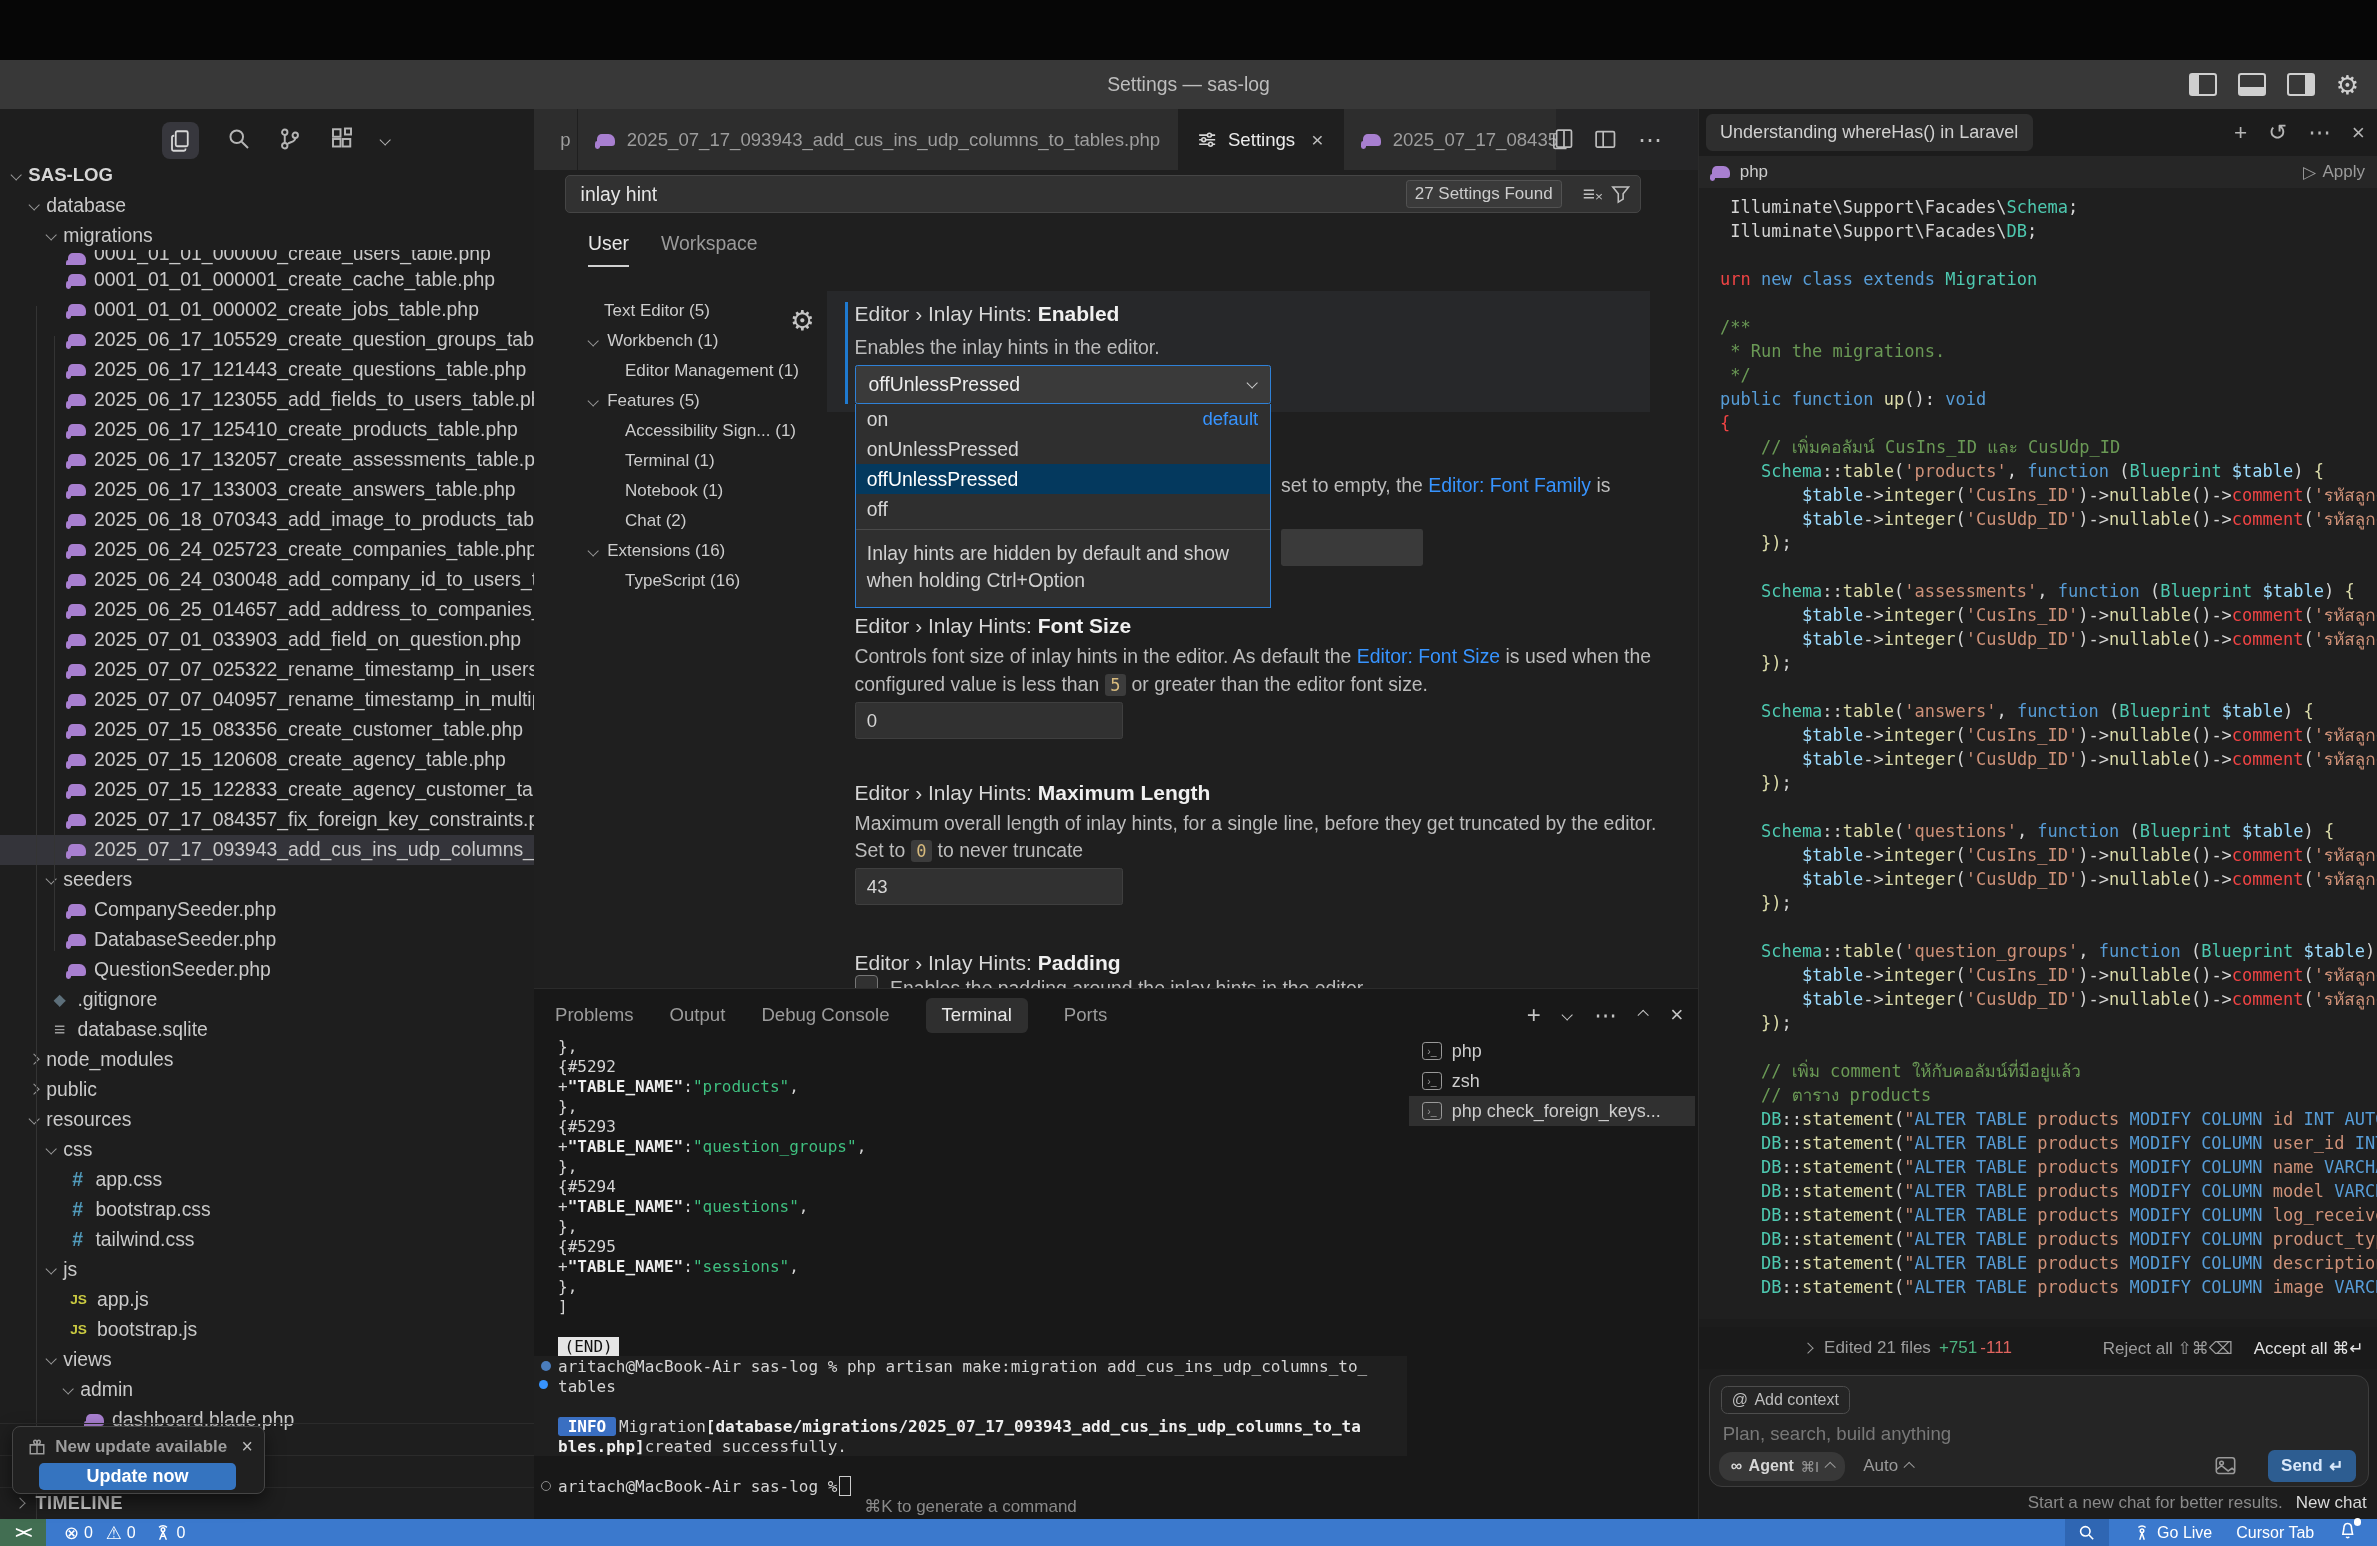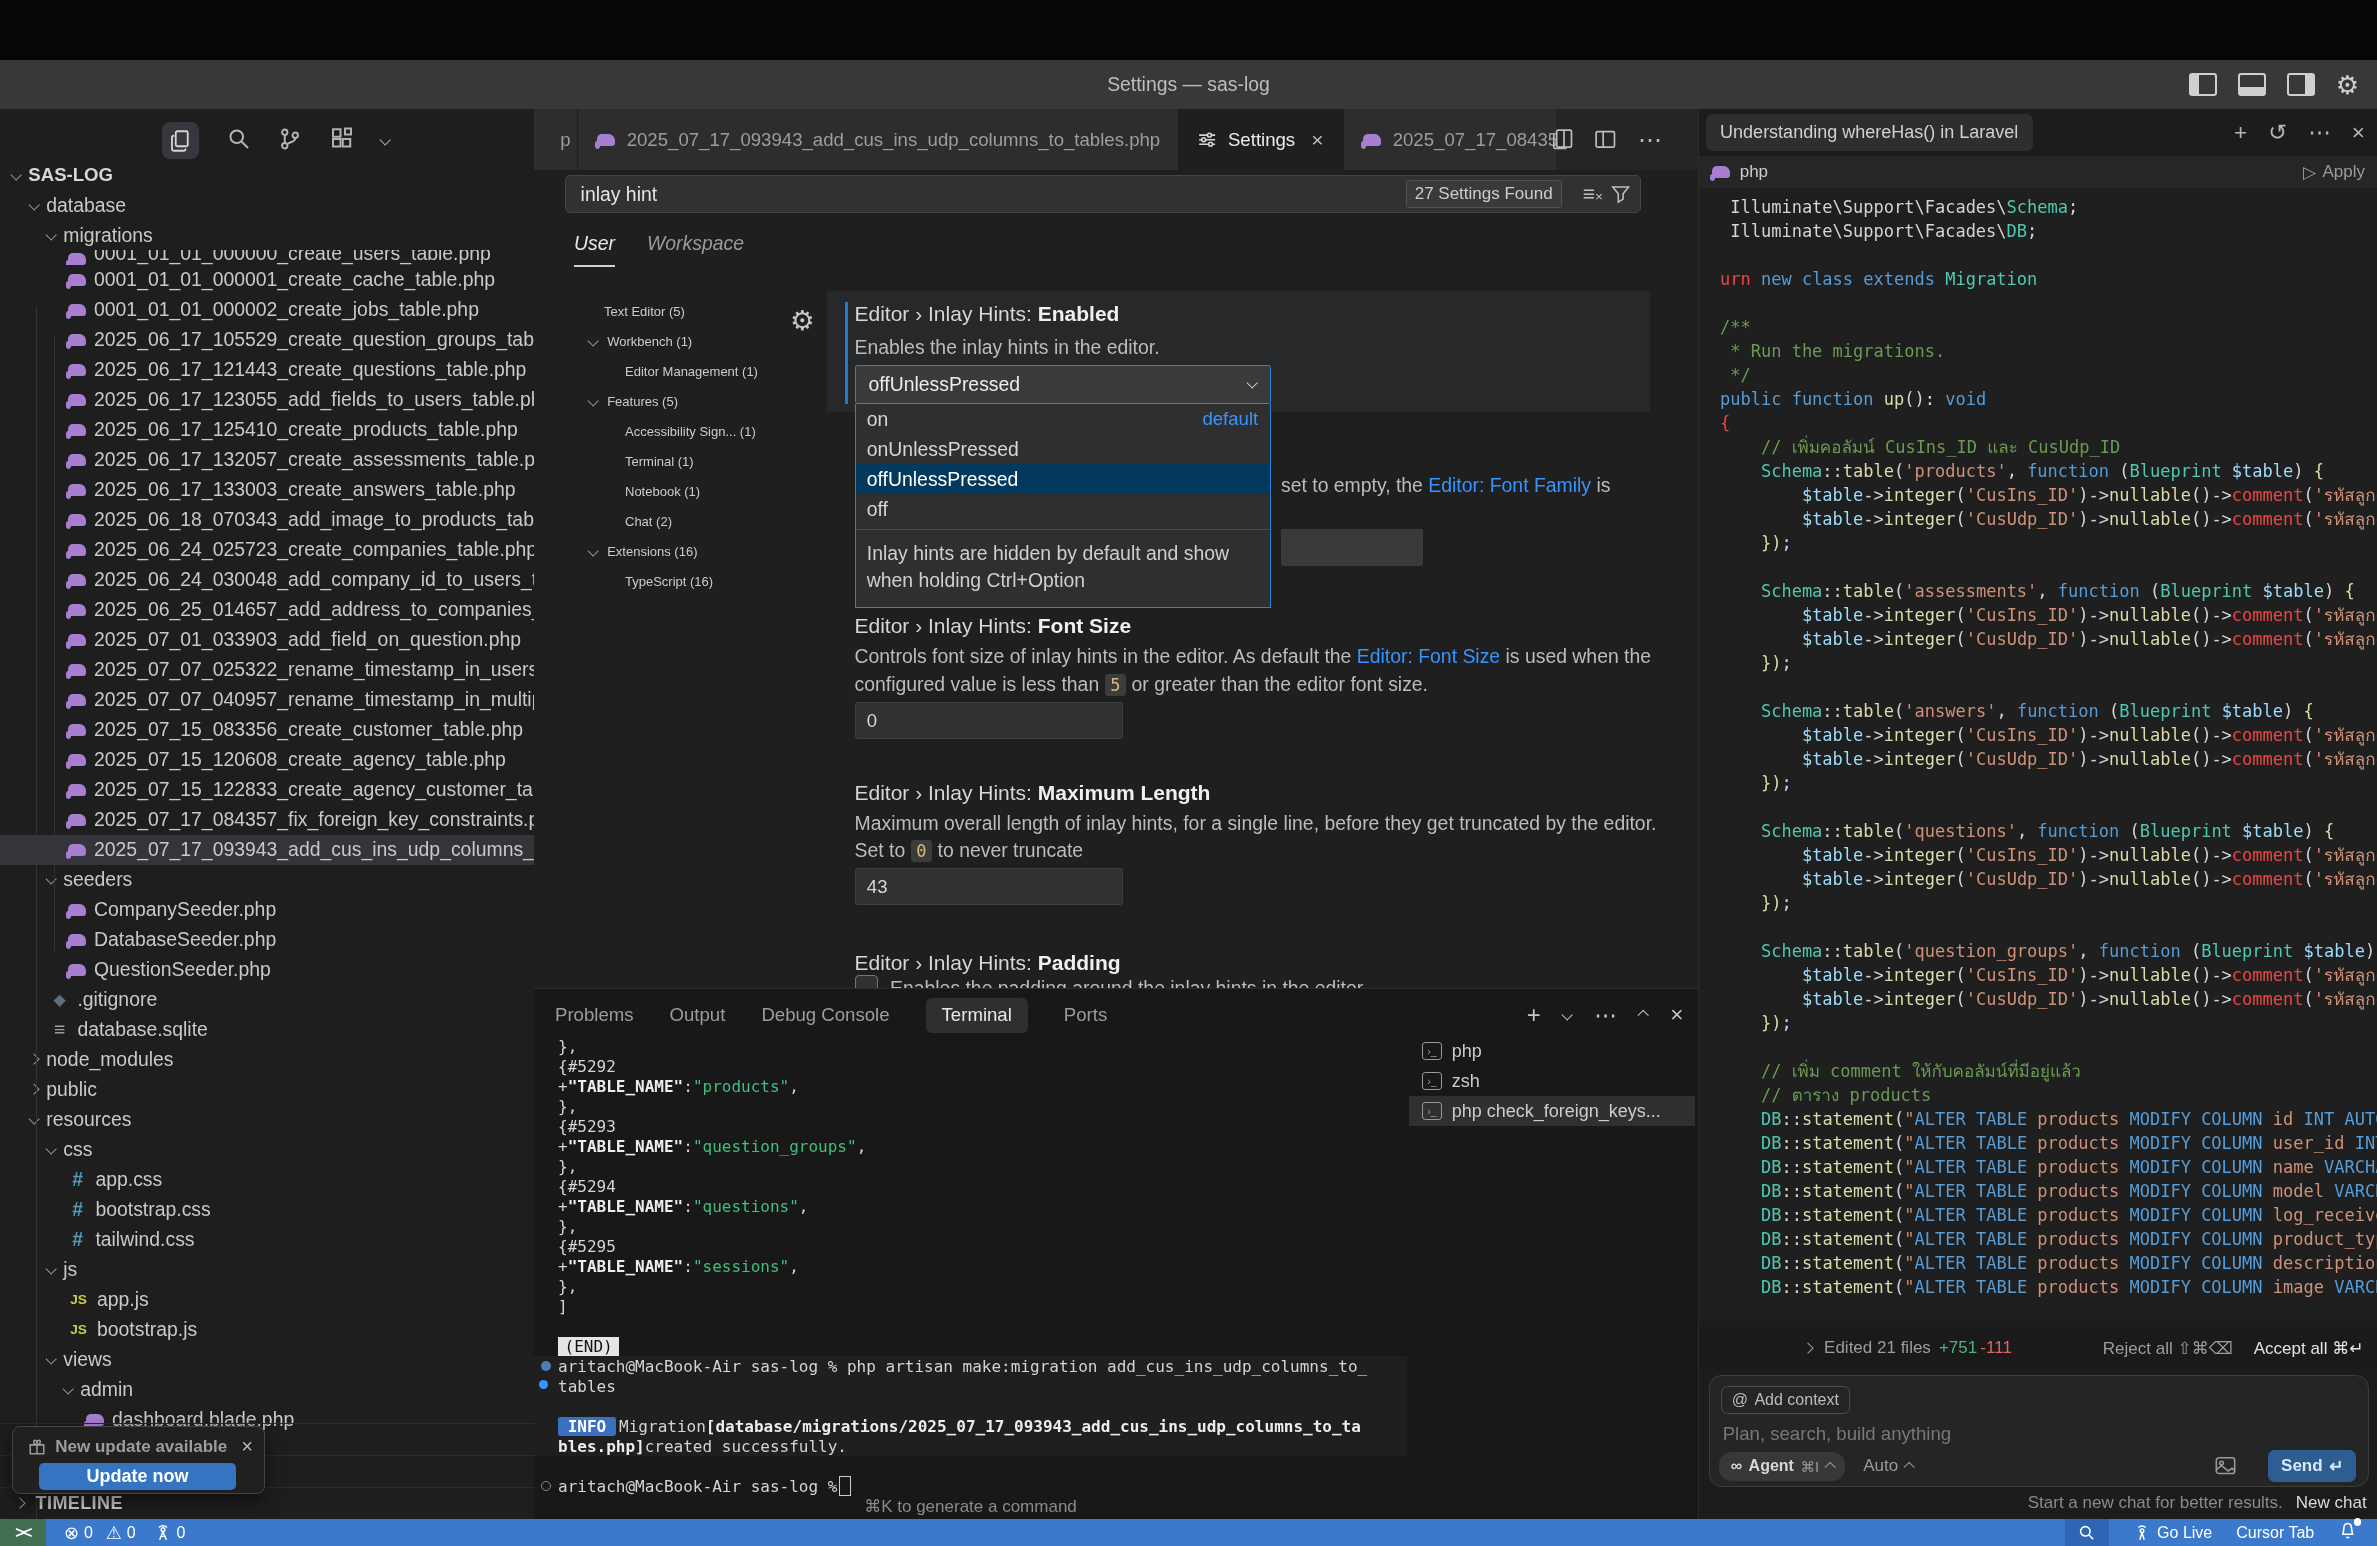--- a/index.html
+++ b/index.html
@@ -54,25 +54,25 @@
   #tab1{width:601px;flex:none;}
   #tab2{width:165px;flex:none;}
   #tab3{width:212px;flex:none;border-right:none;}
   #editor-actions{position:absolute;right:36px;top:0;height:61px;display:flex;align-items:center;gap:21px;color:#bdbdbd;}
   .mini-svg{display:block;}
   
   #search-box{left:31px;top:66px;width:1076px;height:38px;background:#313131;border:0.8px solid #454545;border-radius:5px;display:flex;align-items:center;box-sizing:border-box;padding:0 9.7px 0 14.6px;}
   #search-box .val{color:#e6e6e6;font-size:19.4px;flex:1;}
   #results-chip{color:#cccccc;font-size:17px;border:0.8px solid #525252;background:#3a3a3a;border-radius:3.2px;padding:3.2px 8px;margin-right:13px;}
   .s-icon{color:#c0c0c0;font-size:21px;margin-left:8px;}
-  #scopes{left:40px;top:123px;display:flex;gap:32px;font-size:19.4px;font-style:italic;}
+  #scopes{left:54px;top:123px;display:flex;gap:32px;font-size:19.4px;}
   #scope-user{color:#e8e8e8;padding-bottom:9.7px;border-bottom:2.4px solid #d0d0d0;}
   #scope-ws{color:#9a9a9a;}
   #toc{left:52px;top:187px;width:243px;}
-  .toc-row{height:30px;display:flex;align-items:center;color:#cccccc;font-size:13px;}
+  .toc-row{height:30px;display:flex;align-items:center;color:#cccccc;font-size:17px;}
   .toc-row .chev{margin-right:9.7px;}
   .toc-ind0{padding-left:18px;}
   .toc-ind0c{padding-left:3.2px;}
   .toc-ind1{padding-left:39px;}
   #settings-main{left:293px;top:182px;width:823px;height:697px;}
   #row1-bg{position:absolute;left:0;top:0;width:823px;height:121px;background:#27282a;}
   #mod-bar{position:absolute;left:18px;top:11.3px;width:3.2px;height:102px;background:#1f7ad0;}
   #row-gear{position:absolute;left:-37px;top:13px;color:#c5c5c5;font-size:27.5px;}
   .set-title{position:absolute;left:27.5px;font-size:21px;color:#d7d7d7;white-space:nowrap;}
   .set-title b{color:#f0f0f0;}

